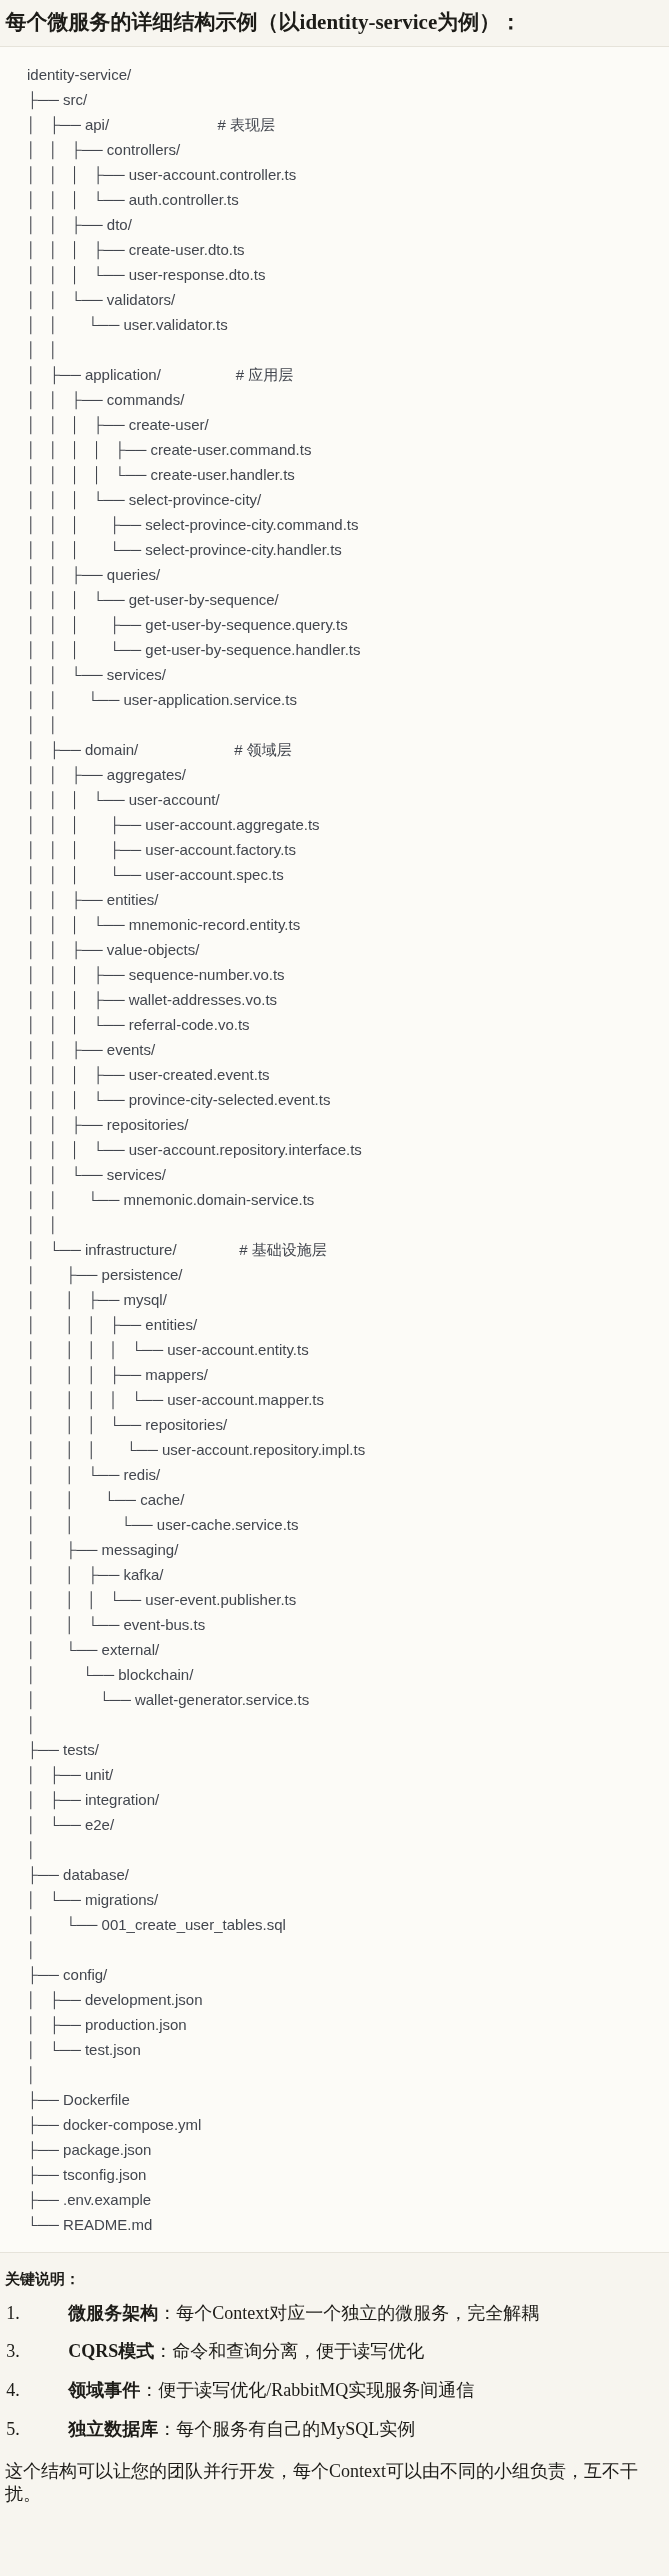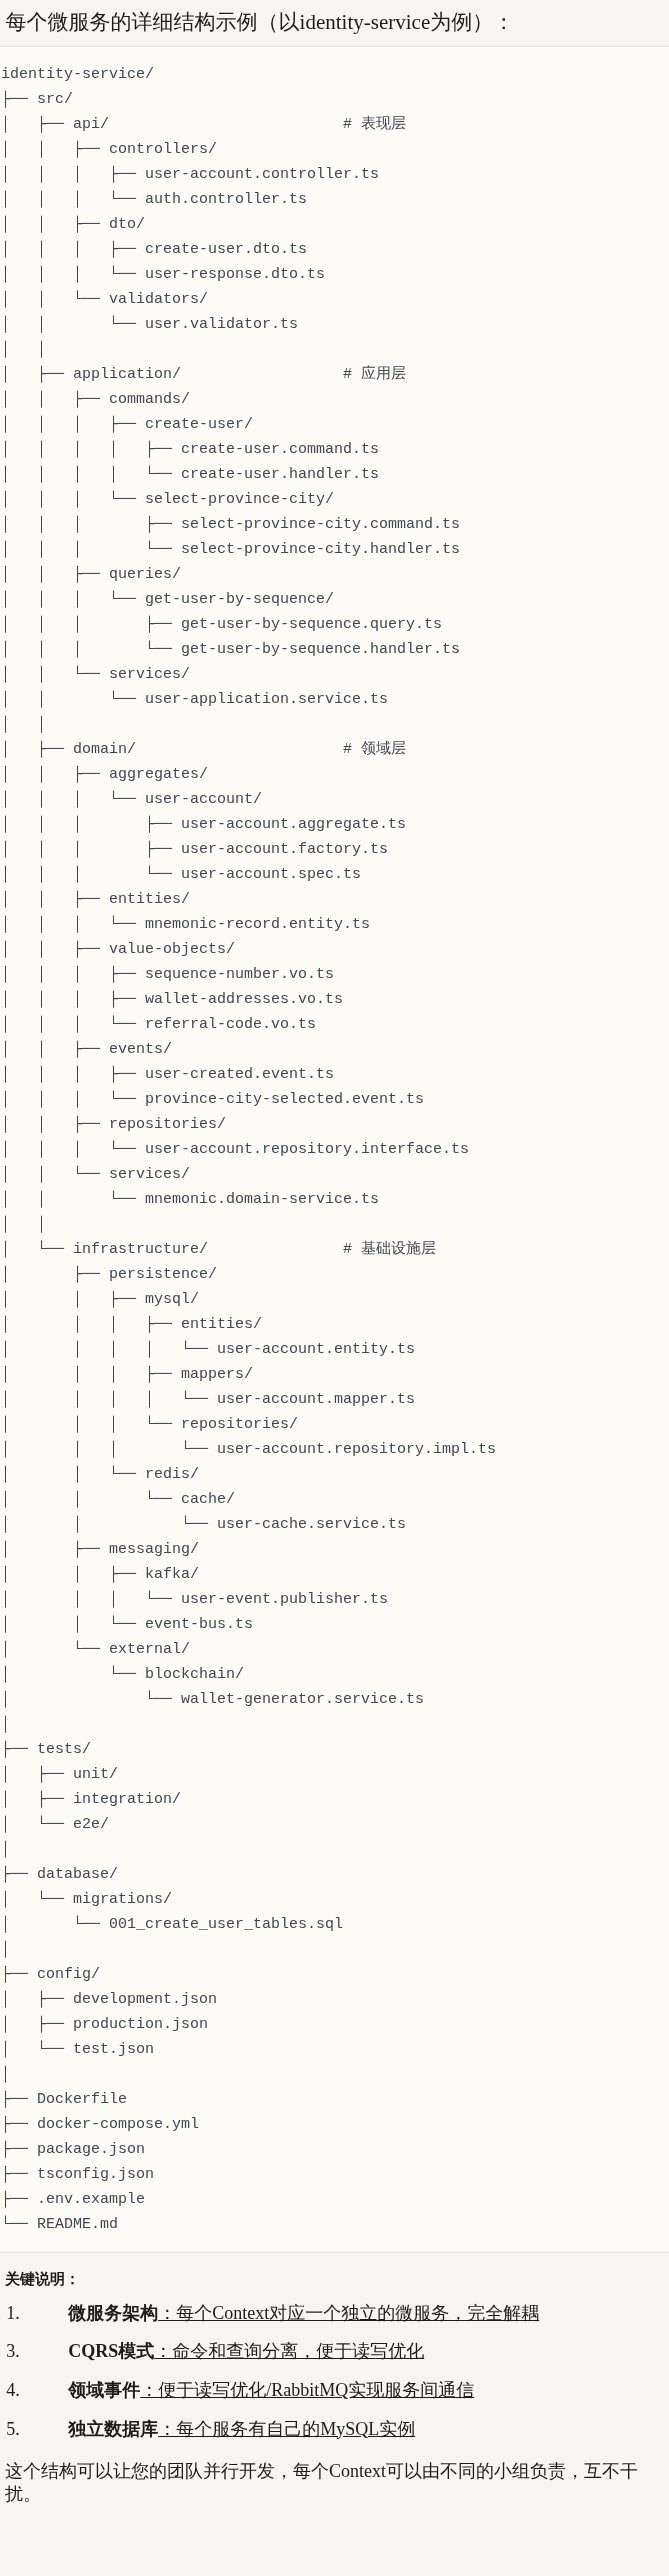--- a/index.html
+++ b/index.html
@@ -6,55 +6,55 @@
   body {
     width: 669px;
     min-height: 2576px;
     background: #f7f5ef;
     color: #1d1c18;
     font-family: "Liberation Serif", "DejaVu Serif", serif;
     box-sizing: border-box;
   }
   .title {
     font-size: 21px;
-    font-weight: 400;
+    font-weight: 700;
     line-height: 1.2;
     margin: 0;
     padding: 10px 7.5px 11.3px 5.6px;
   }
   .codeblock {
     background: #fcfbf7;
     border-top: 0.6px solid #e6e3da;
     border-bottom: 0.6px solid #e6e3da;
     padding: 15px 5px 15px 0;
   }
   .tree {
     margin: 0;
-    padding: 0 0 0 1px;
-    font-family: Liberation Mono, monospace;
+    padding: 0 0 0 27px;
+    font-family: Liberation Sans, sans-serif;
     font-size: 15px;
     line-height: 25px;
     color: #42464e;
     white-space: pre;
   }
   .notes { padding: 0 7.5px 6.3px 5px; }
   .notes-heading {
     font-size: 15px;
     font-weight: 700;
     line-height: 1.2;
     margin: 16.3px 0 15px 0;
   }
   .note-item {
     font-size: 18px;
     line-height: 1.2;
     margin: 0 0 17px 1.3px;
   }
   .note-num { margin-right: 4.4px; }
   .note-term { font-weight: 700; margin-left: 44px; }
-  .note-desc { font-weight: 400; text-decoration: underline; }
+  .note-desc { font-weight: 400; }
   .closing {
     font-size: 18px;
     line-height: 1.25;
     margin: 20px 0 0 0;
   }
 </style>
 </head>
 <body>
 
 <div class="doc">

